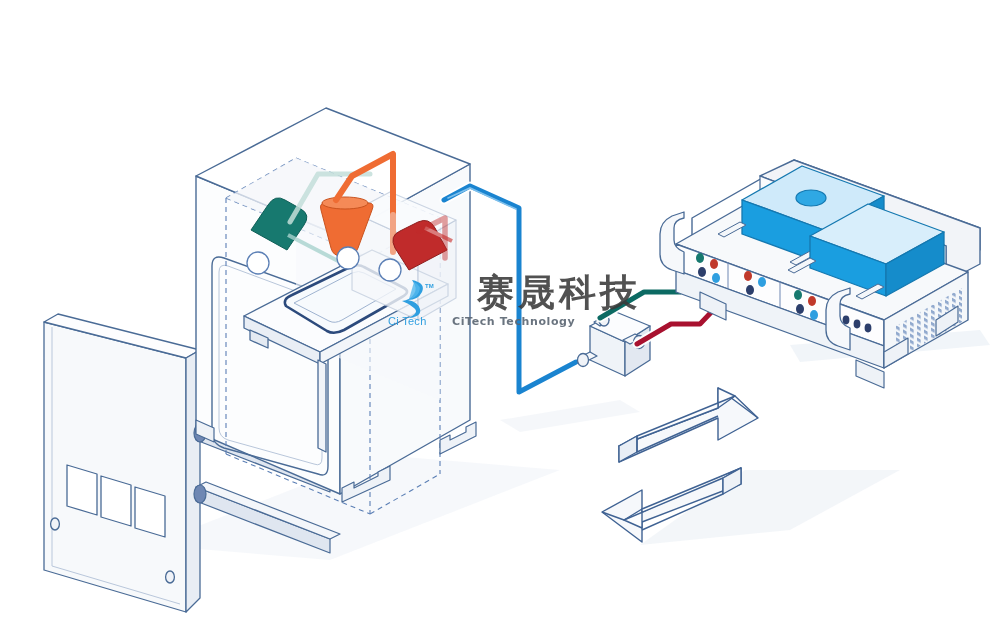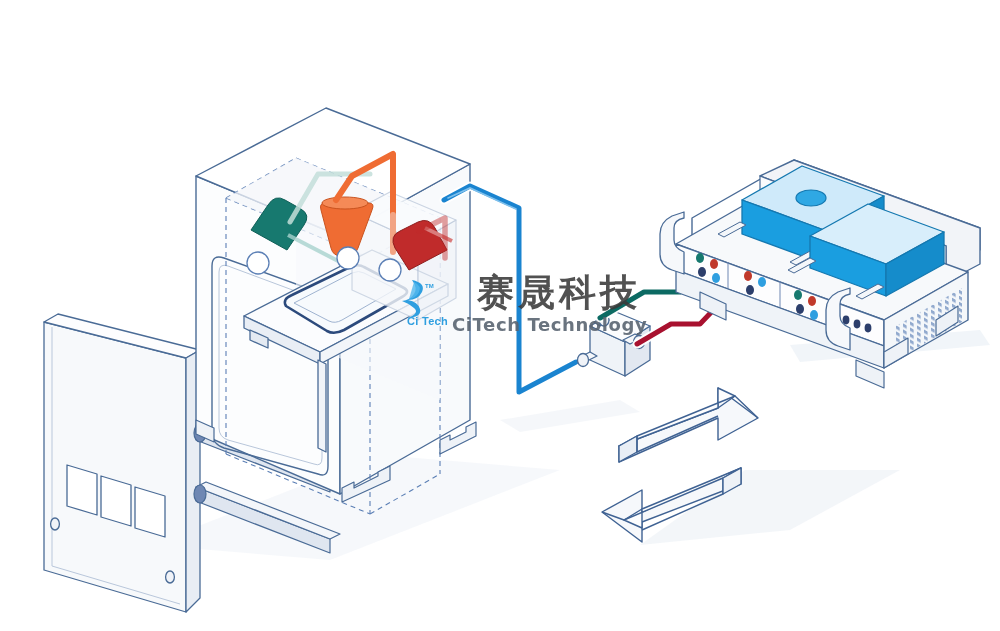--- a/index.html
+++ b/index.html
@@ -3,24 +3,24 @@
 <meta charset="utf-8">
 <style>
   html,body{margin:0;padding:0;background:#ffffff;}
   body{width:1000px;height:631px;overflow:hidden;
        font-family:"Liberation Sans","DejaVu Sans",sans-serif;}
   #stage{position:relative;width:1000px;height:631px;background:#ffffff;}
   #scene{position:absolute;left:0;top:0;width:1000px;height:631px;}
   .wm-cn{position:absolute;left:449px;top:274px;font-size:37px;font-weight:bold;
          letter-spacing:4px;color:#3a3a3a;opacity:.88;line-height:1;
          font-family:"DejaVu Sans","Liberation Sans",sans-serif;white-space:nowrap;padding-left:28px;}
-  .wm-en{position:absolute;left:452px;top:316px;font-size:18px;font-weight:bold;
+  .wm-en{position:absolute;left:452px;top:316px;font-size:11px;font-weight:bold;
          letter-spacing:.6px;color:#5a6572;opacity:.9;line-height:1;white-space:nowrap;
          font-family:"DejaVu Sans","Liberation Sans",sans-serif;}
-  .wm-logo-text{position:absolute;left:407px;top:316px;font-size:11px;font-weight:bold;
+  .wm-logo-text{position:absolute;left:388px;top:316px;font-size:11px;font-weight:normal;
          color:#2f9fe0;letter-spacing:.3px;line-height:1;white-space:nowrap;text-align:center;}
   .tm{position:absolute;left:425px;top:283px;font-size:6px;color:#2f9fe0;font-weight:bold;}
 </style>
 </head>
 <body>
 
 <div id="stage">
 
   <svg id="scene" viewBox="0 0 1000 631">
     <defs>

